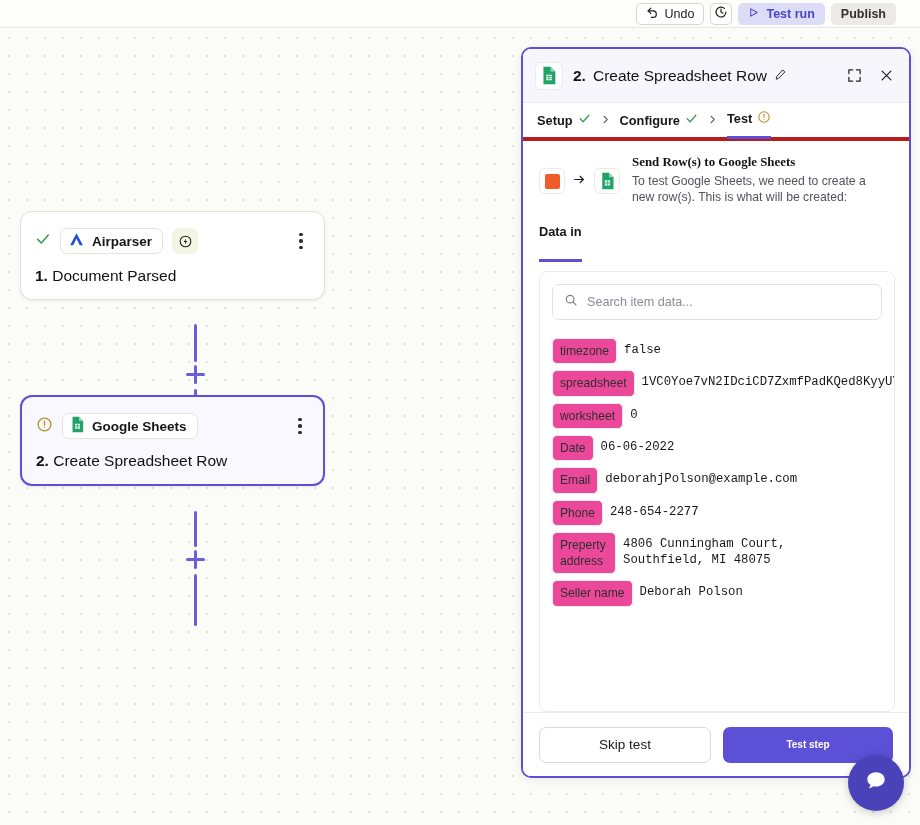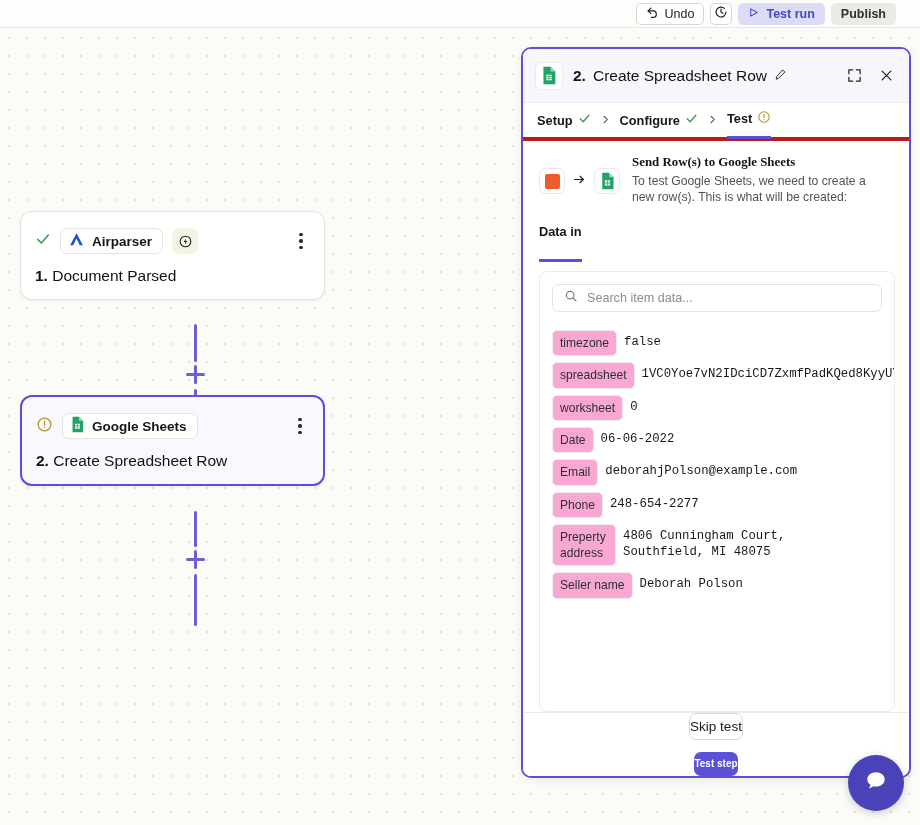--- a/index.html
+++ b/index.html
@@ -138,43 +138,43 @@
 
   .tabrow { padding: 16px 0 0 16px; }
   .tab-datain { display:inline-block; font-size:12.8px; font-weight:bold; color:#17171a;
                 padding-bottom:20px; border-bottom: 3px solid #5b50d6; cursor:pointer;}
 
   .data-card {
     margin: 9px 14px 0 16px; border: 1px solid #eceaf0; border-radius: 8px;
     background: #fff; padding: 12px; flex: 1; overflow: hidden;
   }
   .search {
-    display:flex; align-items:center; gap:9px; height: 28px;
+    display:flex; align-items:center; gap:9px; height: 36px;
     border: 1px solid #e2e0e8; border-radius: 7px; padding: 0 11px; background:#fff;
   }
   .search input {
     border:none; outline:none; font-size: 12.6px; color:#3b3b42;
     font-family:"Liberation Sans", sans-serif; width:100%; background:transparent;
   }
   .search input::placeholder { color:#8b8b93; }
 
   .fields { margin-top: 18px; display:flex; flex-direction:column; gap: 6px; }
   .field { display:flex; align-items:flex-start; gap: 7px; }
   .chip {
-    background:#f9a8d4; border:1px solid #eceaf2; border-radius:5px;
+    background:#ec4899; border:1px solid #eceaf2; border-radius:5px;
     font-size:12.1px; color:#2e2e35; padding: 4px 7px; flex-shrink:0;
     line-height:1.35;
   }
   .chip.w2 { width: 64px; }
   .val { font-size: 12.3px; color:#18181c; padding-top: 4px; line-height:1.35;font-family:Liberation Mono, monospace; }
   .val.wrap { max-width: 240px; }
 
   .panel-foot {
     height: 64px; border-top: 1px solid #ecebe6; background:#fff;
-    display:flex; align-items:center; gap: 12px; padding: 0 16px; flex-direction: column;
+    display:flex; align-items:center; gap: 12px; padding: 0 16px;
   }
   .btn-skip {
     flex: 1; height: 36px; border:1px solid #ddd9d2; border-radius: 7px;
     background:#fff; font-size:13.5px; color:#18181c; cursor:pointer;
     font-family:"Liberation Sans", sans-serif;
   }
   .btn-teststep {
     flex: 1; height: 36px; border:none; border-radius: 7px;
     background:#5b50d6; font-size:10px; font-weight:bold; color:#fff; cursor:pointer;
     font-family:"Liberation Sans", sans-serif;

